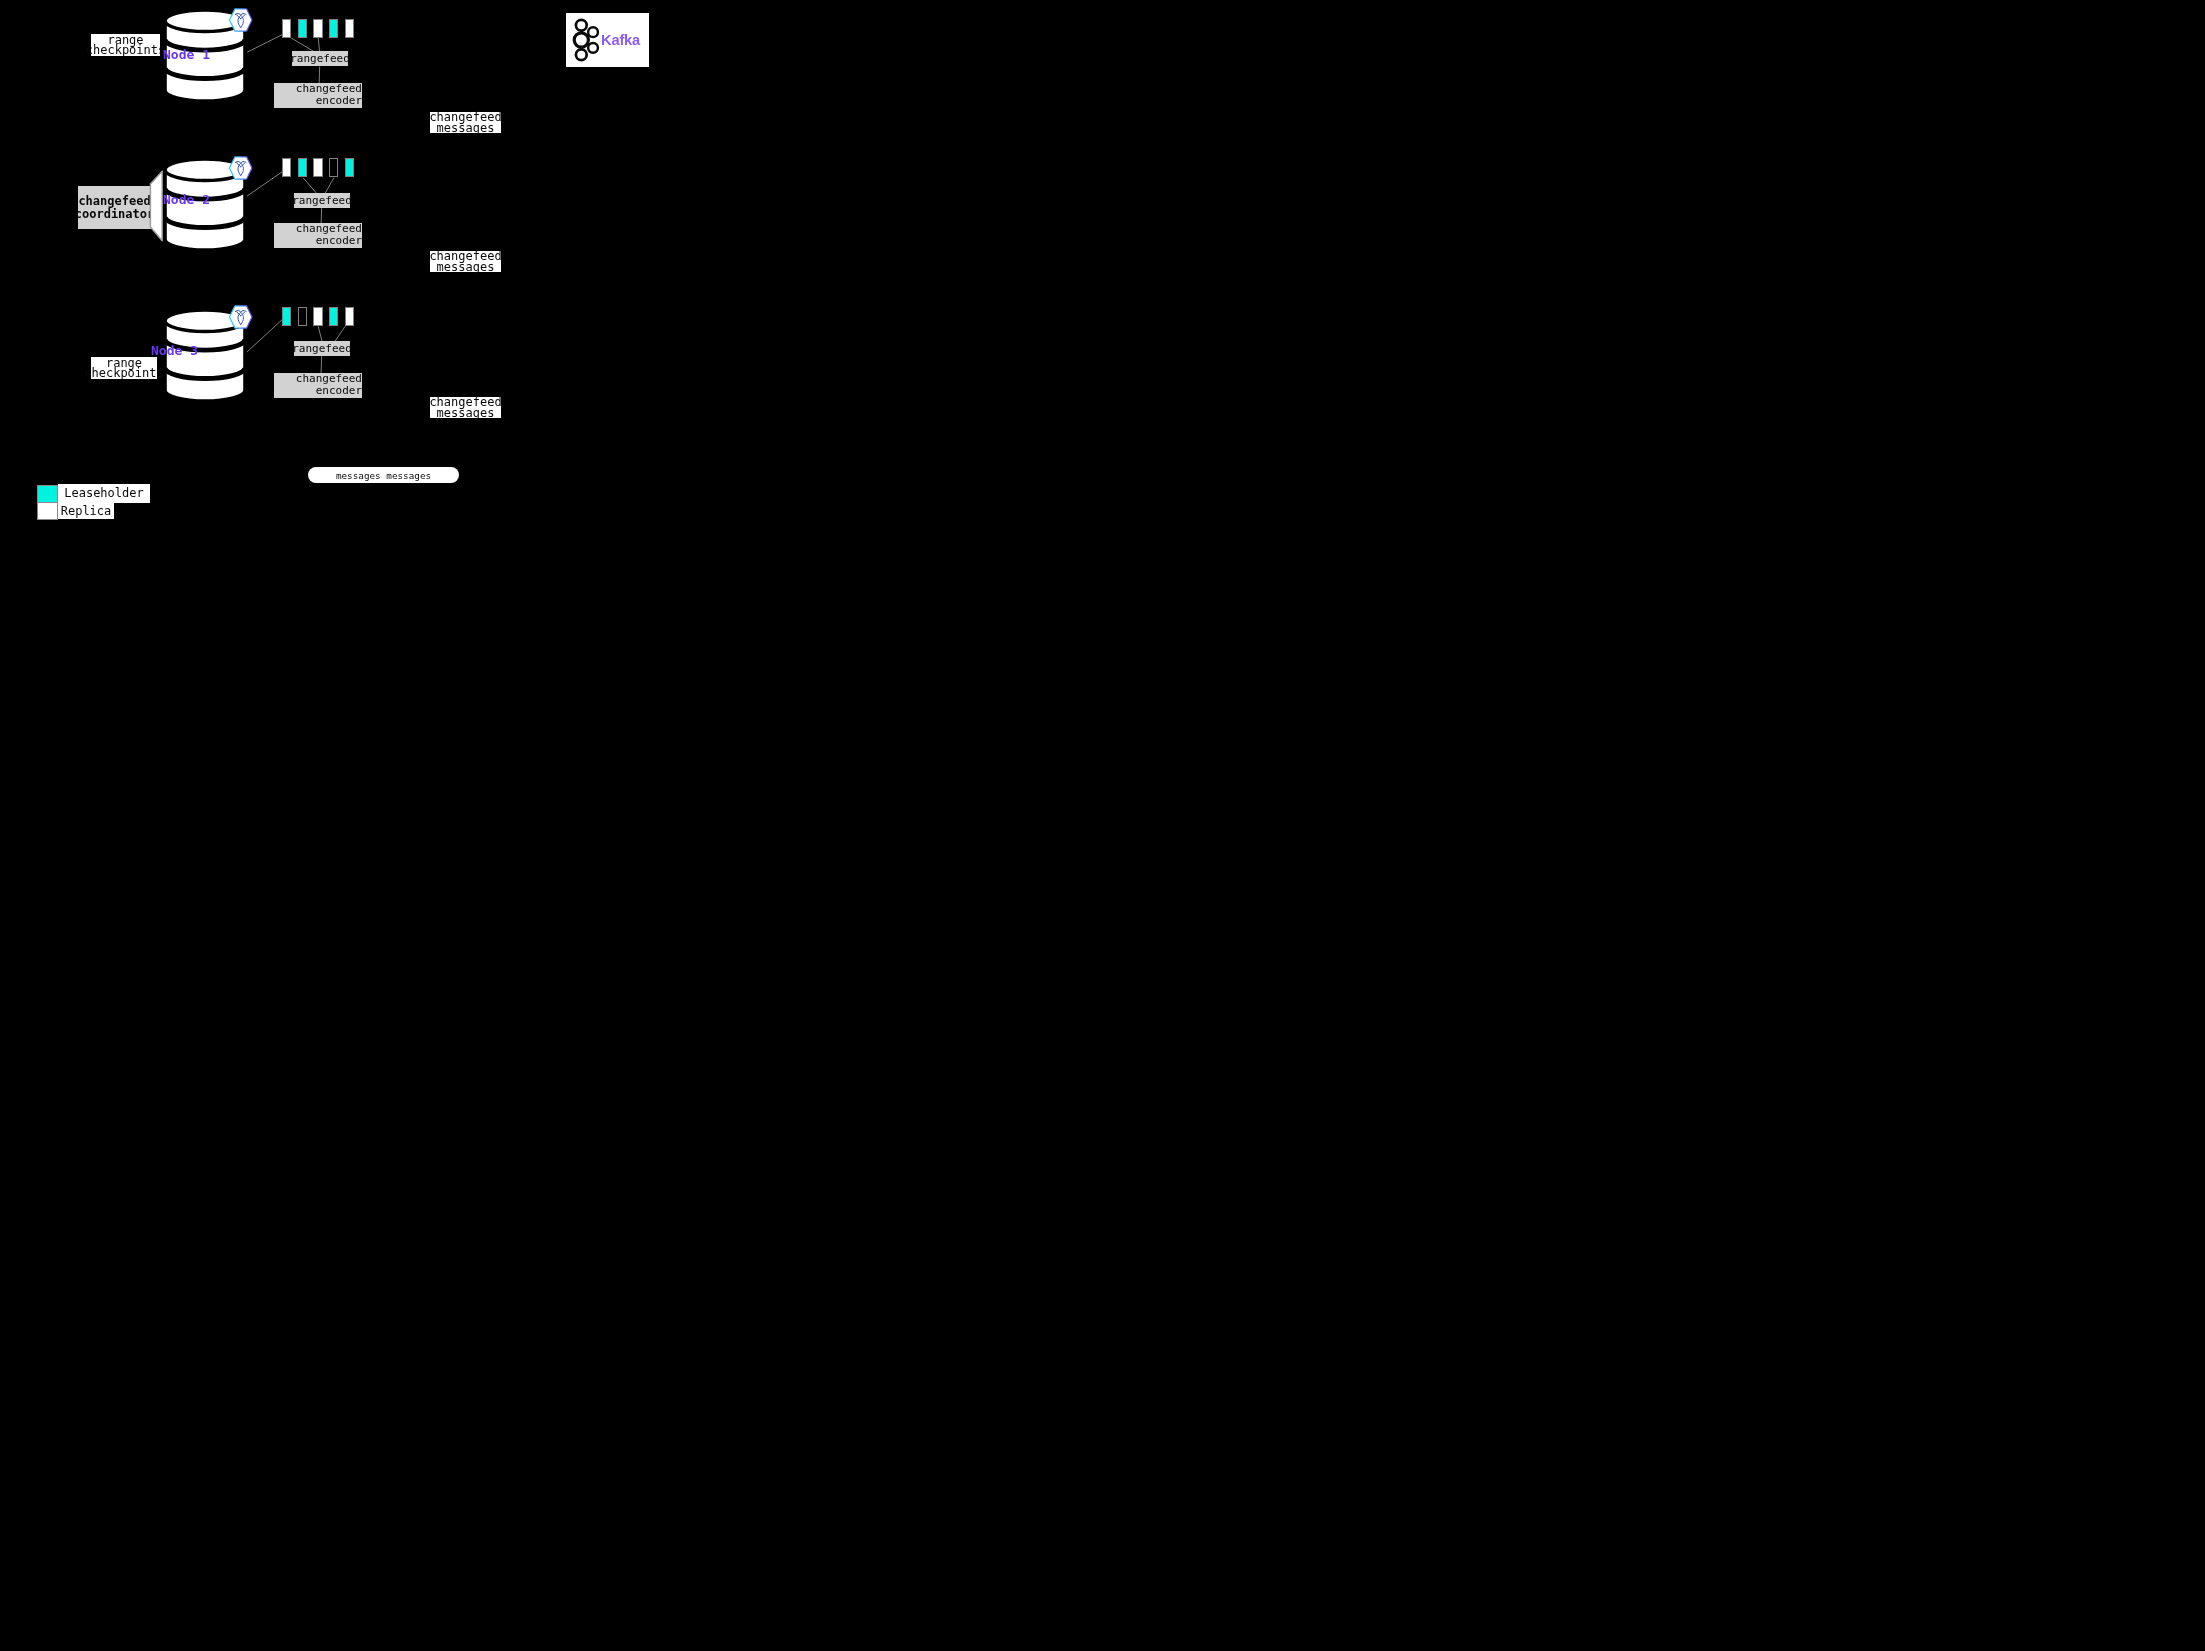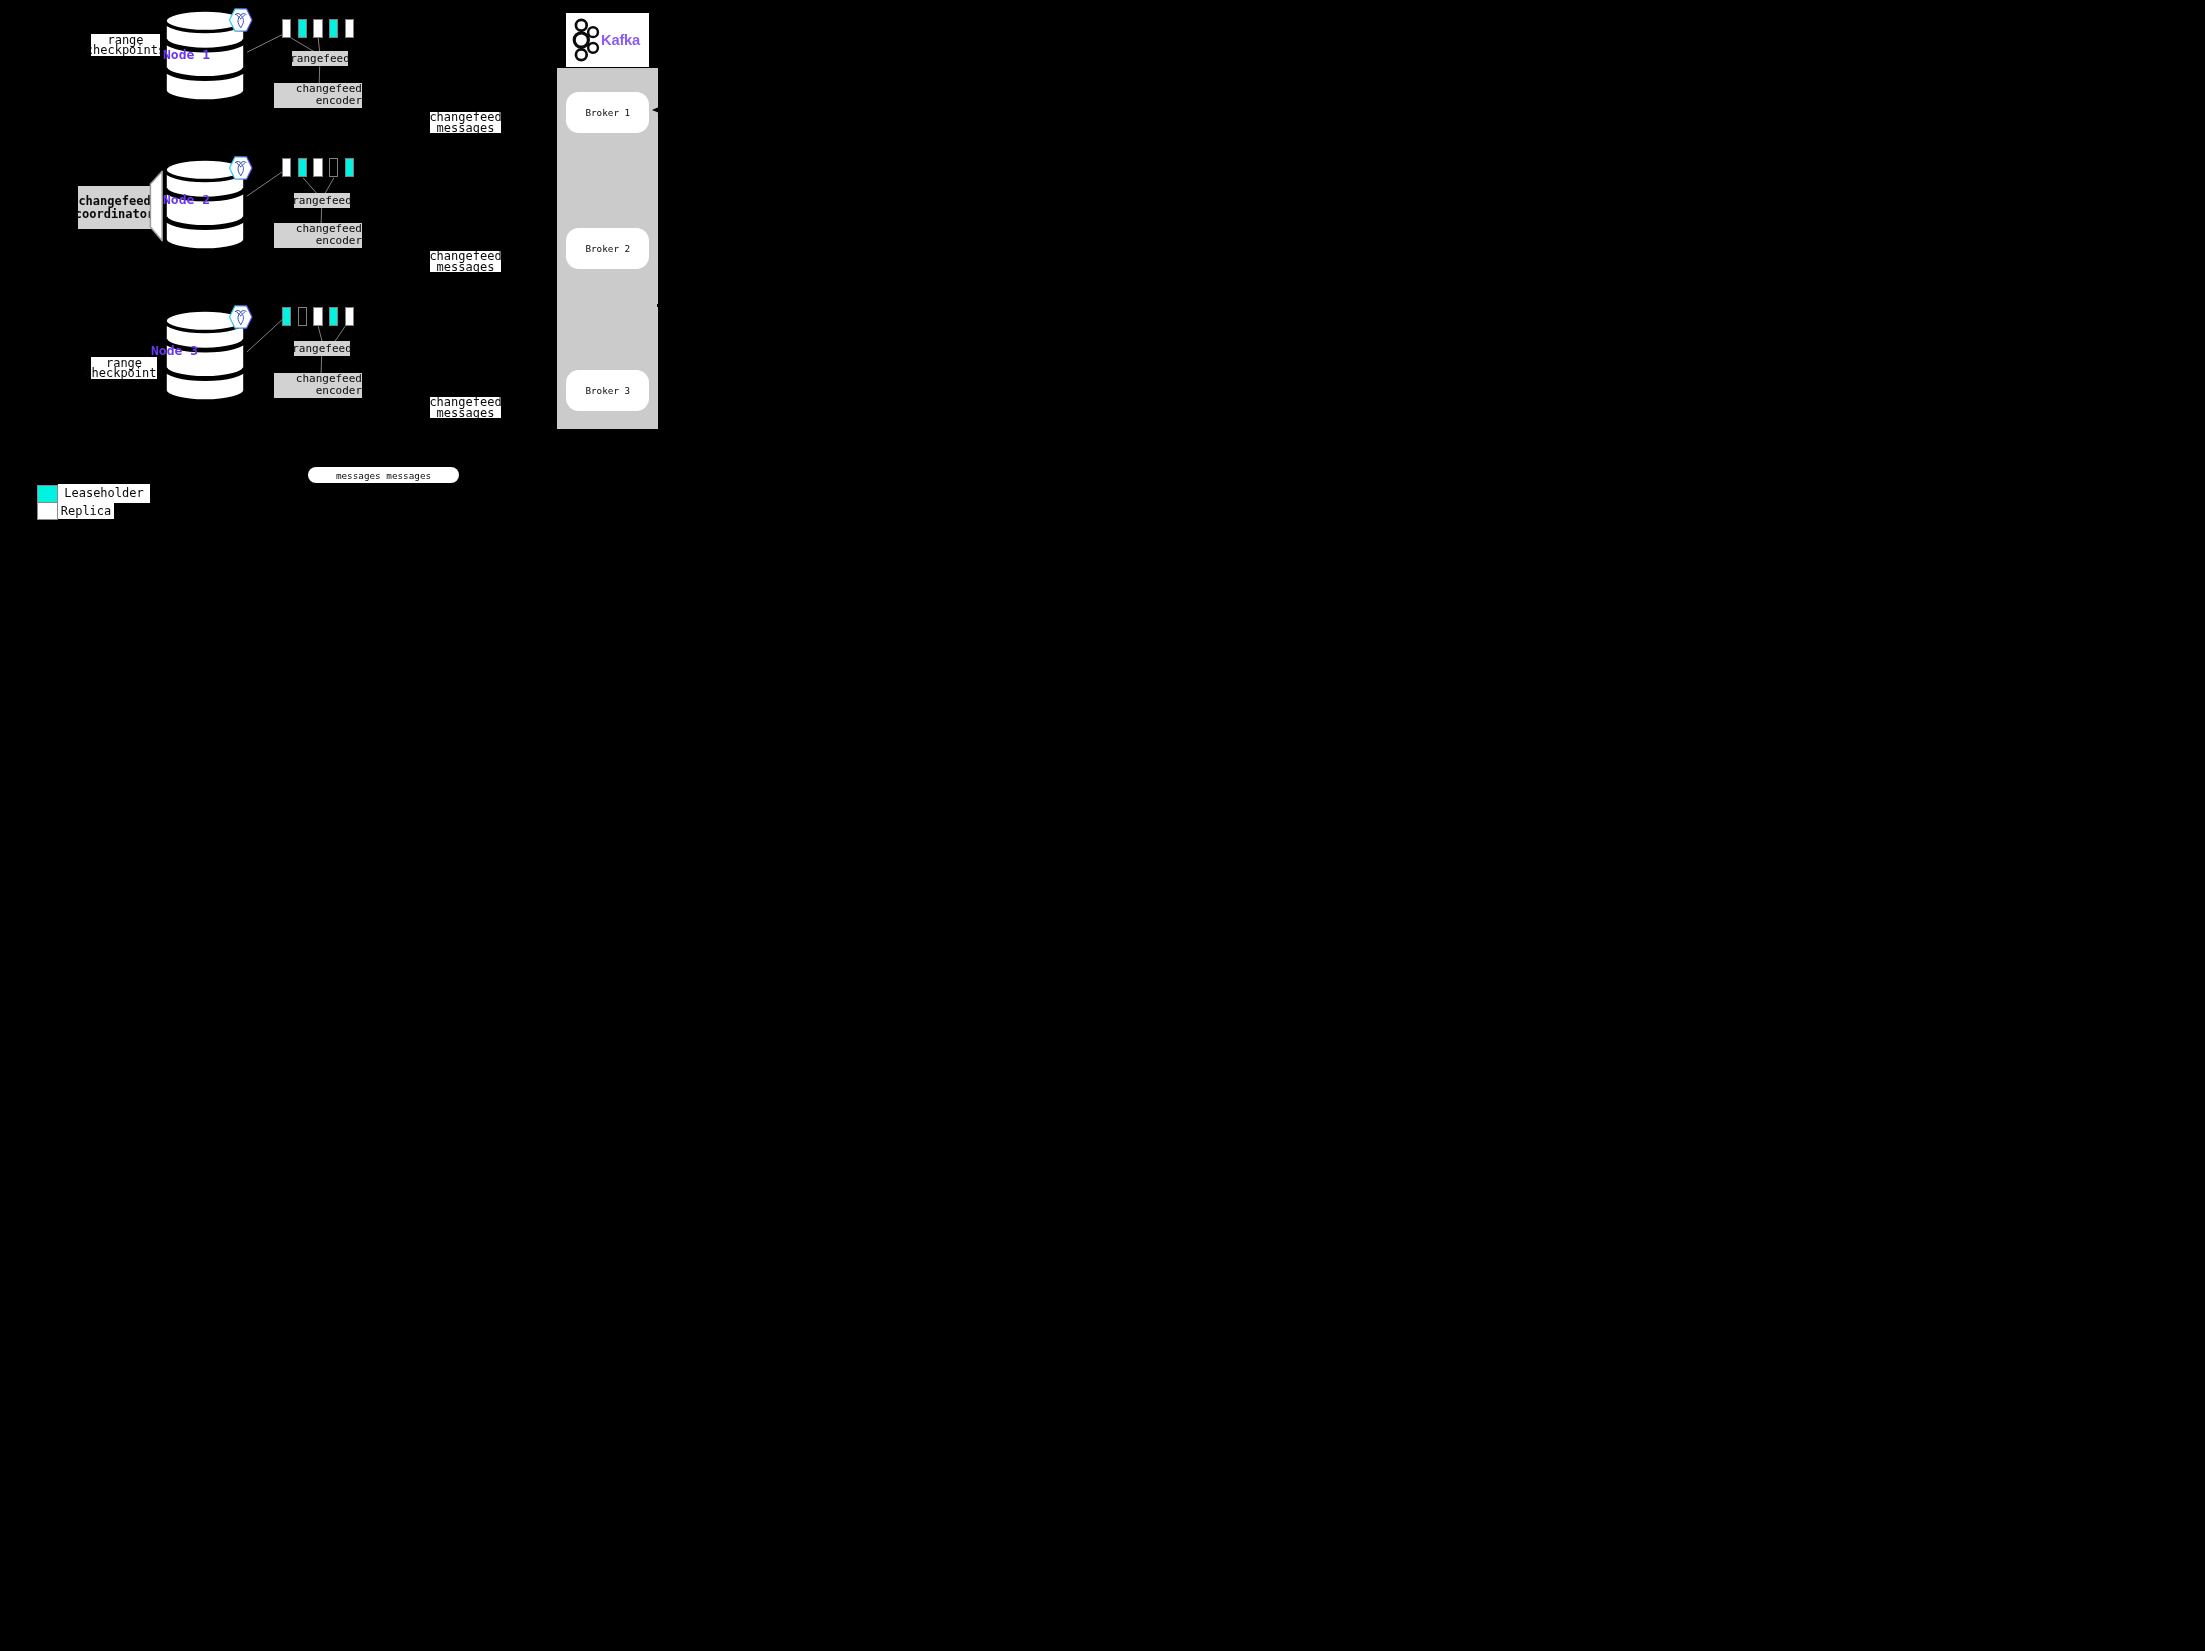--- a/index.html
+++ b/index.html
@@ -182,25 +182,20 @@
       <div class="sq leaseholder"></div>
       <div class="sq replica"></div>
     </div>
 
   <div class="abs graybox" style="left:294px;top:341px;width:56px;height:15px;">rangefeed</div>
 
   <div class="abs graybox" style="left:274px;top:373px;width:88px;height:24.5px;line-height:11.8px;">changefeed encoder</div>
 
   <div class="abs labelbox" style="left:430px;top:397px;width:71px;height:21px;">changefeed messages</div>
 
-  <div class="abs panel" style="left:557px;top:68px;width:101px;height:361px;">
-    <div class="broker" style="top:24px;">Broker 1</div>
-    <div class="broker" style="top:160px;">Broker 2</div>
-    <div class="broker" style="top:302px;">Broker 3</div>
-  </div>
 
   <div class="abs kafka-card" style="left:566px;top:12.7px;width:83px;height:54px;">
     <svg class="abs" style="left:5.9px;top:4.9px;" width="28.4" height="44" viewBox="0 0 58 90">
       <g stroke="#0b0b0b" stroke-width="5" fill="none">
         <line x1="19" y1="45" x2="19" y2="15"></line>
         <line x1="19" y1="45" x2="19" y2="75"></line>
         <line x1="19" y1="45" x2="43" y2="29"></line>
         <line x1="19" y1="45" x2="43" y2="61"></line>
       </g>
       <circle cx="19" cy="15" r="11" fill="#fff" stroke="#0b0b0b" stroke-width="5.5"></circle>

